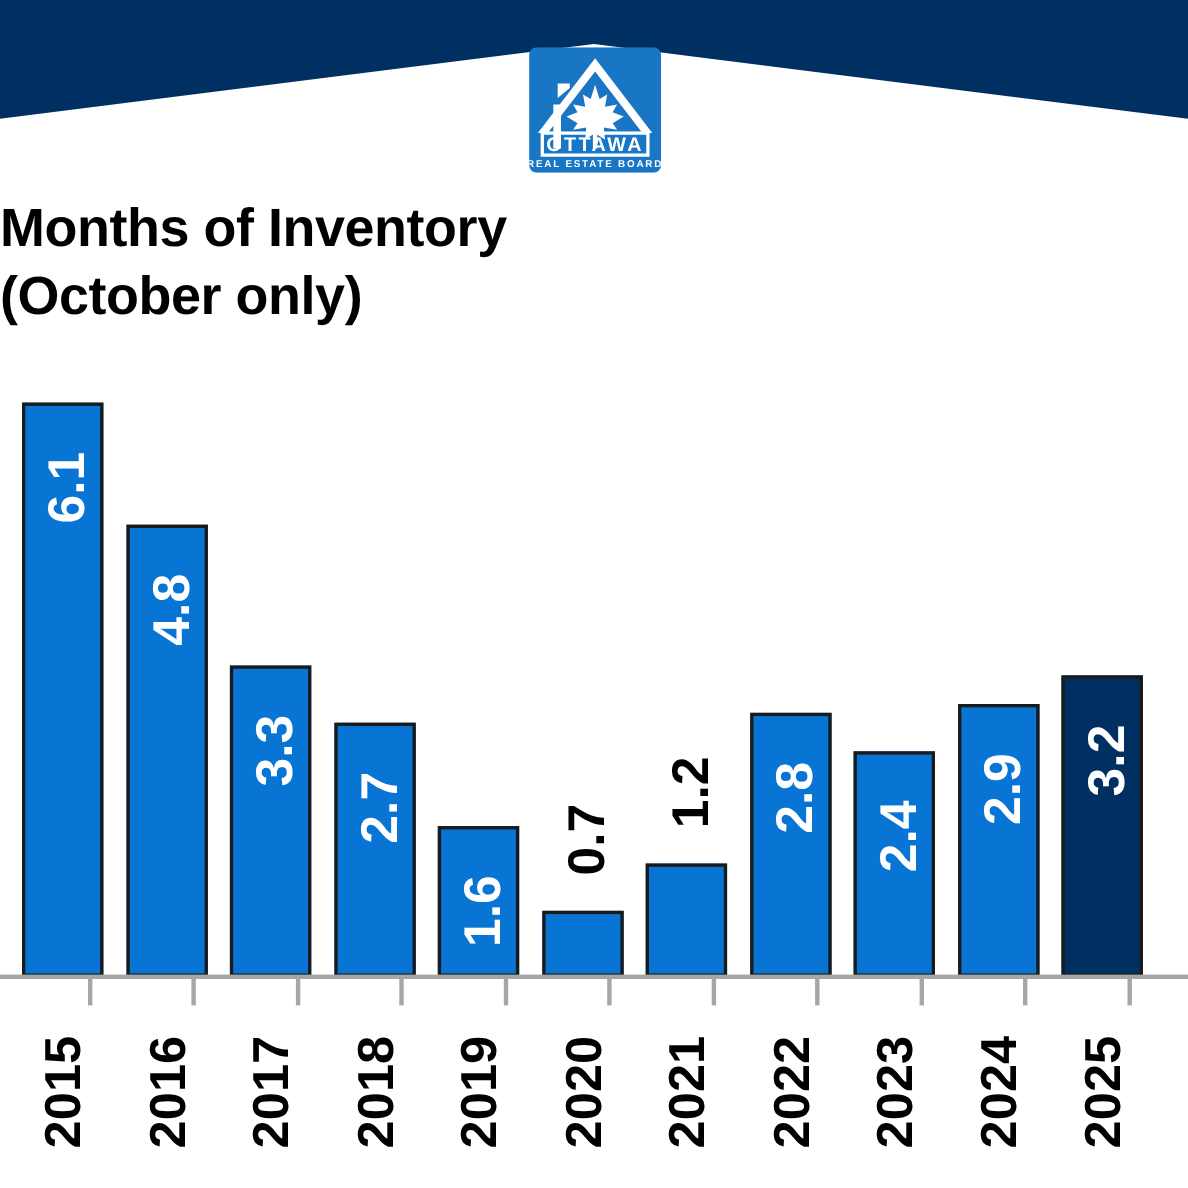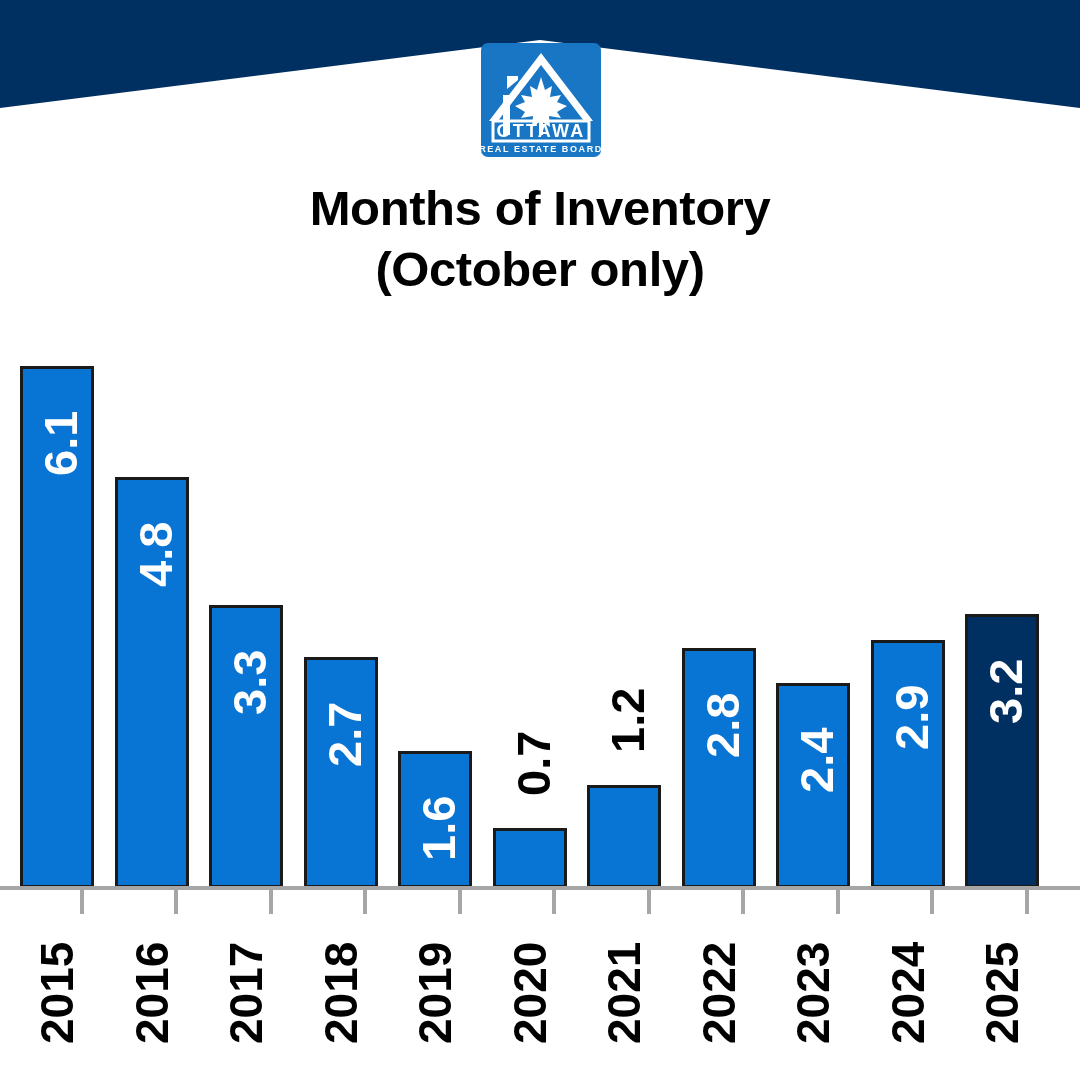--- a/index.html
+++ b/index.html
@@ -47,21 +47,20 @@
     width: 120px;
     height: 114px;
   }
 
   
   .title-block {
     position: absolute;
     left: 0;
     top: 178px;
     width: 1080px;
-    text-align: center;
   }
   .title-line {
     font-size: 49px;
     font-weight: bold;
     color: #000000;
     line-height: 1.24;
     letter-spacing: -0.4px;
   }
 
   

